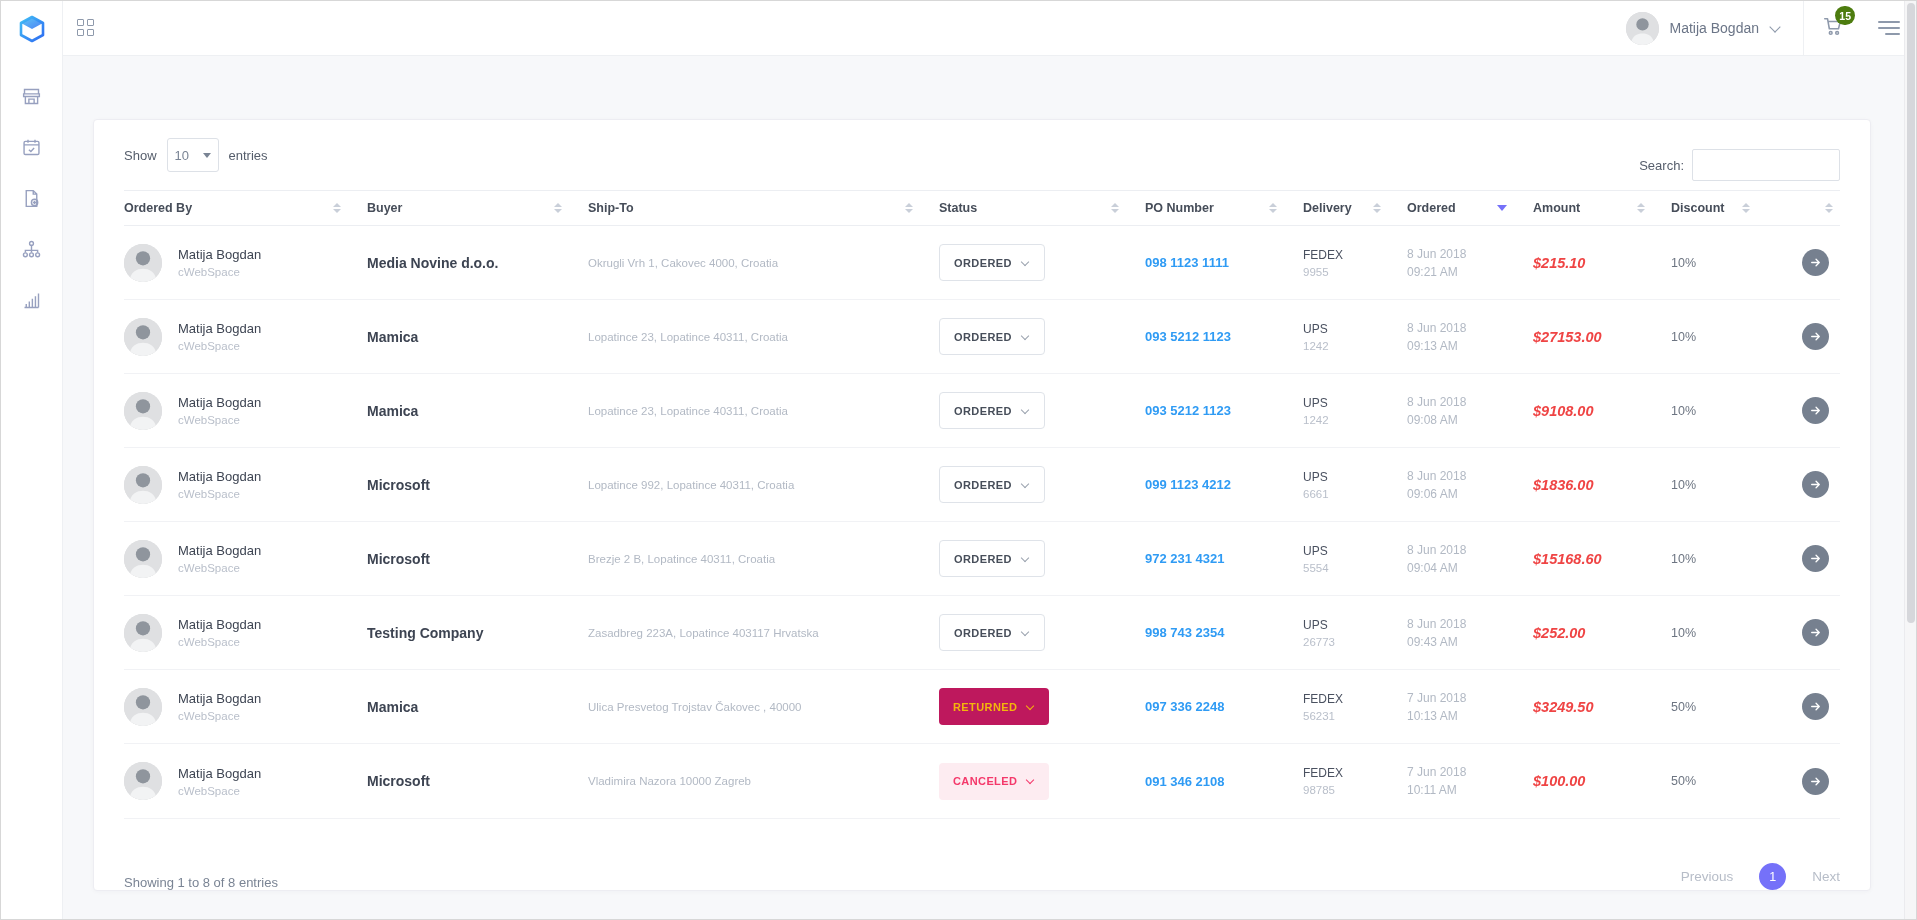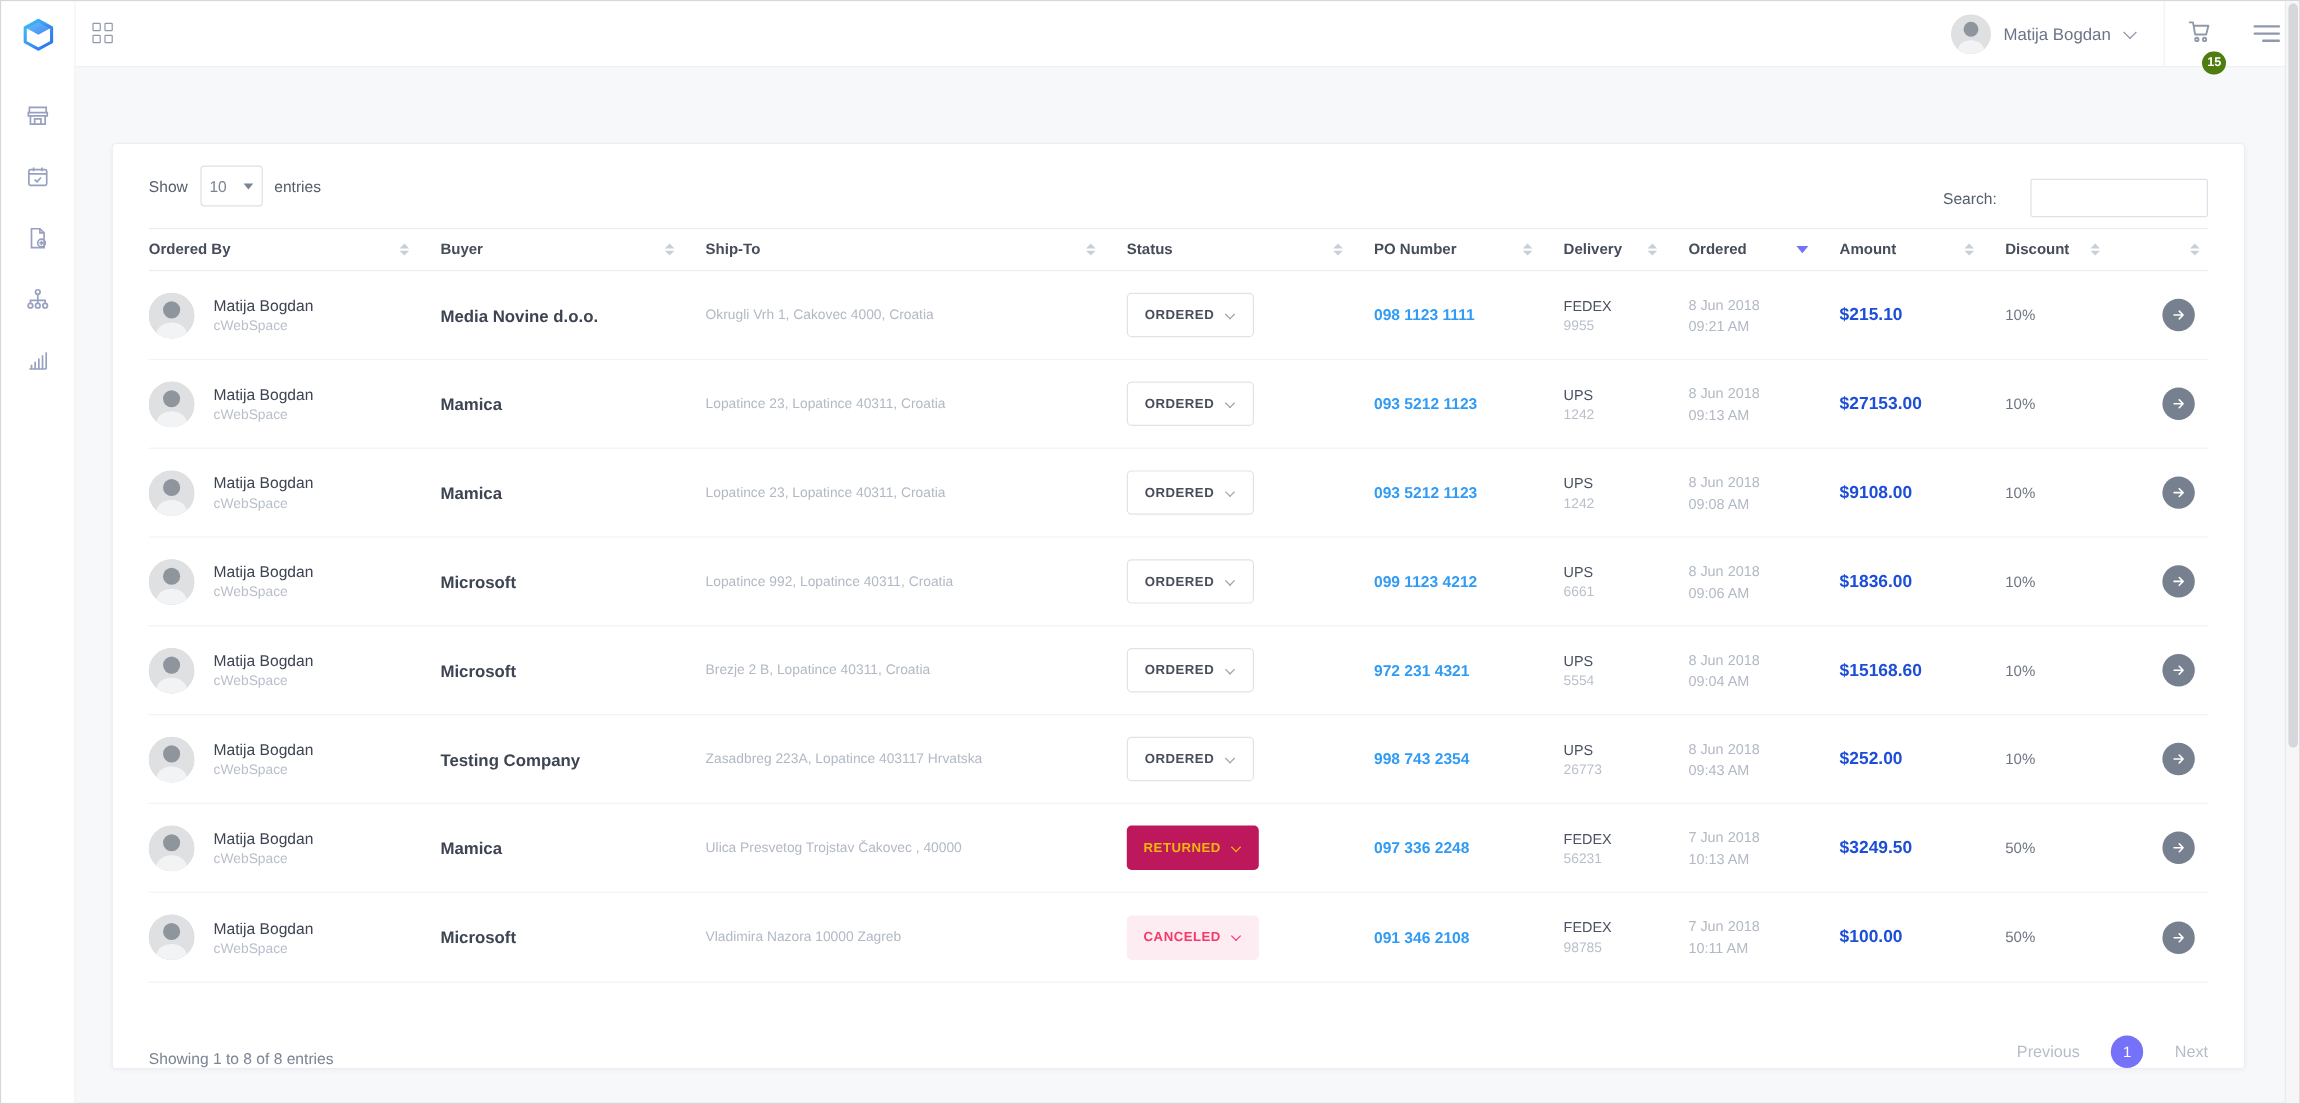--- a/index.html
+++ b/index.html
@@ -52,21 +52,21 @@
   .card {
     margin-top:35px; background:#fff; border:1px solid #ededf2; border-radius:4px;
     box-shadow:0 1px 4px rgba(40,47,60,.03); padding:0 30px;
   }
   .controls { display:flex; align-items:center; height:70px; font-size:13px; color:#555d6b; }
   .length-select {
     margin:0 10px; width:52px; height:30px; border:1px solid #dde1e7; border-radius:3px;
     display:flex; align-items:center; justify-content:space-between; padding:16px 7px; color:#7a8494; cursor:pointer;
   }
   .select-caret { width:0; height:0; border-left:4px solid transparent; border-right:4px solid transparent; border-top:5px solid #7a8494; }
-  .search-wrap { margin-left:auto; display:flex; align-items:center; gap:28px;margin-top:20px; }
+  .search-wrap { margin-left:auto; display:flex; align-items:center; gap:8px;margin-top:20px; }
   .search-input { width:148px; height:32px; border:1px solid #dde1e7; border-radius:2px; padding:0 8px; font-size:13px; color:#3d4452; outline:none; }
 
   
   .tbl { width:100%; }
   .tbl-header {
     display:grid; grid-template-columns:243px 221px 351px 206px 158px 104px 126px 138px 105px 83px;
     border-top:1px solid #eceef2; border-bottom:1px solid #eceef2; height:36px; align-items:center;
   }
   .hcell { display:flex; align-items:center; justify-content:space-between; padding-right:26px; font-size:12.5px; font-weight:bold; color:#464d59; }
   .sort { display:flex; flex-direction:column; gap:2px; cursor:pointer; }
@@ -94,21 +94,21 @@
     border:1px solid #dfe3e9; background:#fff; color:#474e5a;
   }
   .status-btn .chev { width:6px; height:6px; border-color:#9aa2ae; margin-top:-2px; }
   .status-btn.status-returned { border:none; background:#be185d; color:#f3b60c; }
   .status-btn.status-returned .chev { border-color:#f3b60c; }
   .status-btn.status-canceled { border:none; background:#fdecf1; color:#f4386a; }
   .status-btn.status-canceled .chev { border-color:#f4386a; }
   .po { font-size:13px; font-weight:bold; color:#2f9bf4; cursor:pointer; }
   .carrier { font-size:12px; font-weight:500; color:#4a5160; }
   .date { font-size:12px; color:#b2b9c4; }
-  .amount { font-size:14.5px; font-weight:bold; color:#1d4ed8; }
+  .amount { font-size:14.5px; font-weight:bold; color:#ef4444;font-style:italic; }
   .discount { font-size:12.5px; color:#6d7582; }
   .action-cell { display:flex; justify-content:flex-start; padding-left:26px; }
   .go-btn { width:27px; height:27px; border-radius:50%; background:#76808f; display:flex; align-items:center; justify-content:center; cursor:pointer; }
   .go-btn svg { width:13px; height:13px; stroke:#fff; stroke-width:2.4; fill:none; }
 
   .tbl-footer { display:flex; align-items:flex-end; height:72px; border-top:1px solid #f1f2f5; }
   .showing { font-size:13px; color:#7a8494; }
   .pager { margin-left:auto; display:flex; align-items:center; gap:26px; }
   .page-link { font-size:13.5px; color:#b7bdc8; cursor:pointer; }
   .page-num {
@@ -196,21 +196,21 @@
           <span class="user-name">Matija Bogdan</span>
           <span class="chev"></span>
         </div>
         <div class="top-divider"></div>
         <div class="cart-wrap">
           <svg viewBox="0 0 24 24">
             <path d="M3 4 H6 L8 15 H18 L20 7 H7" stroke-linejoin="round" stroke-linecap="round"></path>
             <circle cx="9.5" cy="19.5" r="1.5"></circle>
             <circle cx="16.5" cy="19.5" r="1.5"></circle>
           </svg>
-          <span class="cart-badge" style="background:#4d7c0f;margin-top:37px;">15</span>
+          <span class="cart-badge" style="background:#4d7c0f;">15</span>
         </div>
         <div class="burger">
             <span></span>
             <span></span>
             <span></span>
           </div>
       </div>
     </div>
 
     <div class="content">

